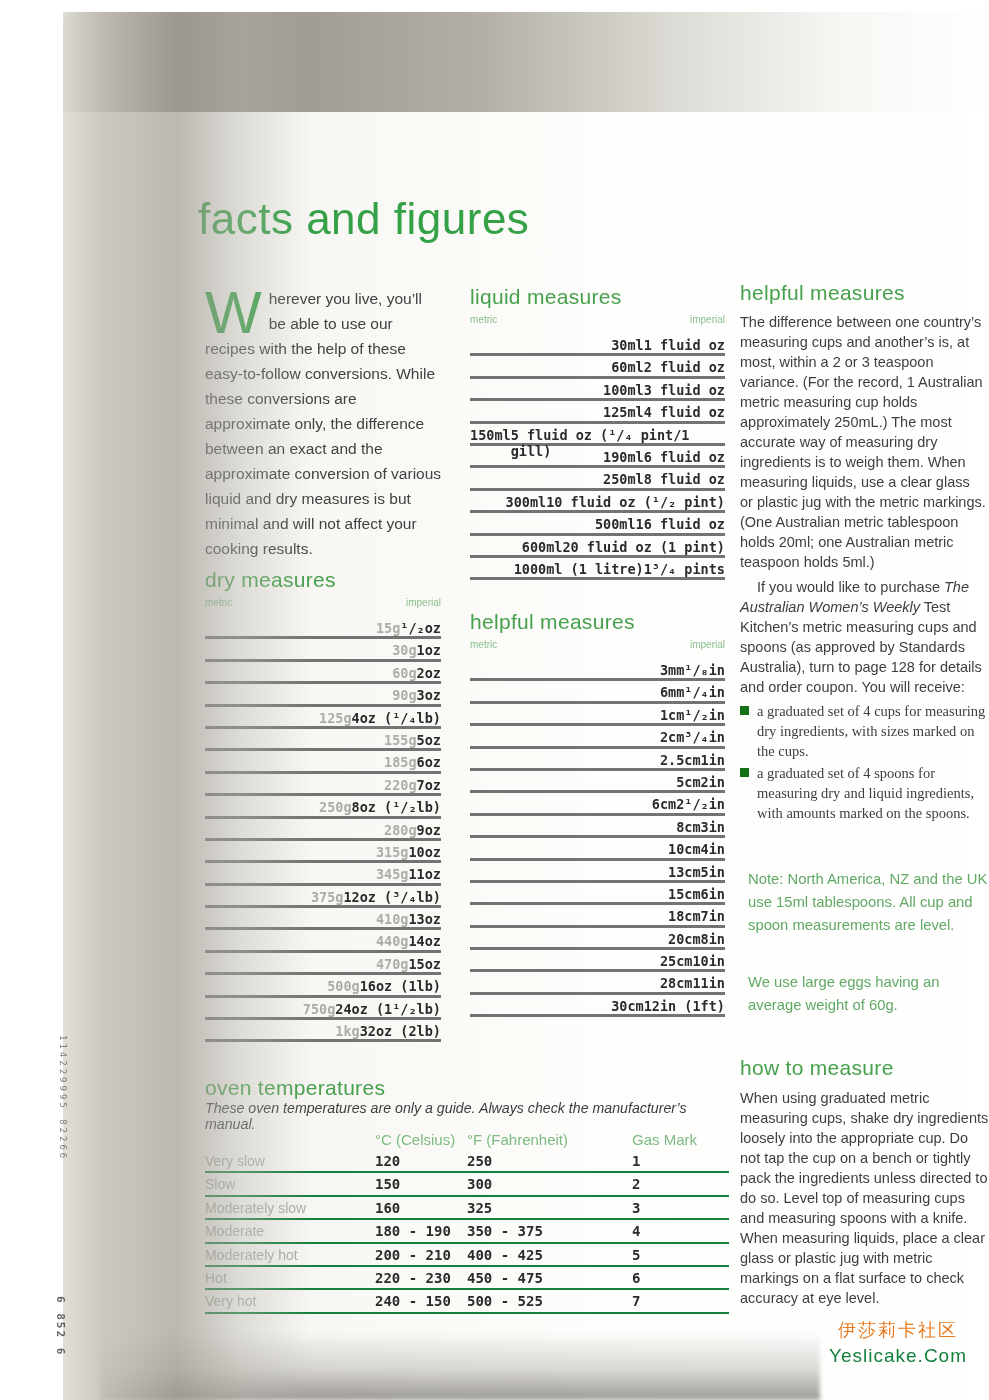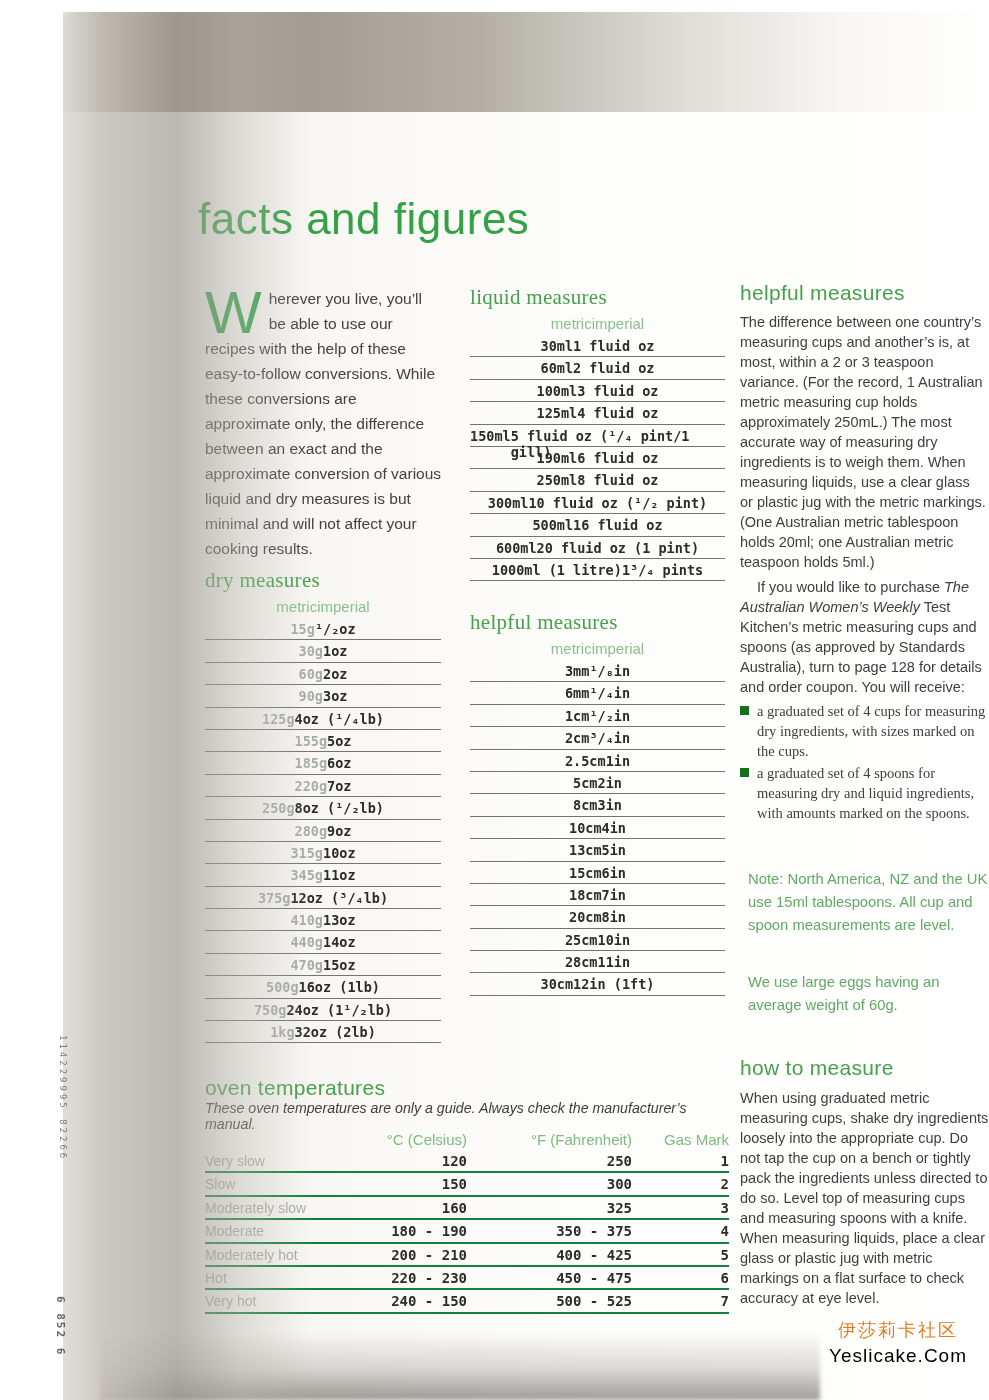--- a/index.html
+++ b/index.html
@@ -21,51 +21,51 @@
   
   .page-title{left:198px;top:194px;font-size:44px;color:#35a147;letter-spacing:.5px;}
   .sec-h{font-size:21px;color:#46a04c;letter-spacing:.3px;}
 
   
   .intro{left:205px;top:286px;width:238px;font-size:15.5px;line-height:25px;color:#414141;}
   .dropcap{float:left;font-size:60px;line-height:44px;color:#35a147;margin:5px 7px 0 0;}
 
   
   .mtable{width:255px;}
-  .mtable .sec-h{display:block;margin:0 0 5px 0;font-family:Liberation Serif, serif;}
-  .thead{display:flex;justify-content:center;font-size:15px;color:#8abf8d;height:20px;}
-  .trow{display:flex;justify-content:center;align-items:baseline;height:22.4px;box-sizing:border-box;
-        border-bottom:1px solid #737373;padding-top:3px;
+  .mtable .sec-h{display:block;margin:0 0 5px 0;}
+  .thead{display:flex;justify-content:space-between;font-size:10px;color:#8abf8d;height:20px;}
+  .trow{display:flex;justify-content:flex-end;align-items:baseline;height:22.4px;box-sizing:border-box;
+        border-bottom:3px solid #737373;padding-top:3px;
         font-family:"DejaVu Sans Mono","Liberation Mono",monospace;font-weight:700;font-size:13.5px;color:#2b2b2b;}
   .faded{color:#59645a;opacity:.5;filter:blur(.3px);}
 
   
   .oven{width:524px;}
   .oven-note{font-style:italic;font-size:14.2px;color:#3c3c3c;height:22px;}
   .oven-head{display:grid;grid-template-columns:170px 92px 165px 97px;font-size:15px;color:#7dbb80;height:26px;align-items:end;padding-bottom:2px;}
   .oven-row{display:grid;grid-template-columns:170px 92px 165px 97px;height:23.4px;box-sizing:border-box;
             border-bottom:2px solid #15803d;padding-top:3px;align-items:baseline;
             font-family:"DejaVu Sans Mono","Liberation Mono",monospace;font-weight:700;font-size:14px;color:#2b2b2b;}
   .oven-row .lbl{font-family:"Liberation Sans",sans-serif;font-weight:400;font-size:14px;}
-  .num{text-align:right;}
+  .num{}
 
   
   .rc{left:740px;width:246px;}
   .rc p{margin:0;font-size:14.5px;line-height:20px;color:#3e3e3e;}
   .p2{text-indent:17px;}
   .bullet-item{display:flex;margin-bottom:2px;font-family:Liberation Serif, serif;}
   .sq{flex:0 0 9px;width:9px;height:9px;background:#15701a;margin:5px 8px 0 0;}
   .bullet-text{font-size:14.5px;line-height:20px;color:#3e3e3e;}
   .gnote{color:#61a965;font-size:14.8px;line-height:23px;width:246px;margin-left:8px;}
   .howto-p{width:252px;font-size:14.8px;line-height:20.5px;}
 
   
   .wm{right:22px;top:1318px;text-align:center;z-index:10;}
   .wm-cn{font-size:18px;color:#e87a1e;letter-spacing:2px;}
-  .wm-en{font-size:19px;color:#000000;letter-spacing:1px;margin-top:3px;}
+  .wm-en{font-size:19px;color:#15803d;letter-spacing:1px;margin-top:3px;}
   .edge-marks{left:58px;top:1035px;writing-mode:vertical-rl;text-orientation:mixed;z-index:6;
       font-family:"DejaVu Sans Mono",monospace;font-size:9px;color:#4c4c4c;opacity:.7;letter-spacing:3px;}
   .spine-digits{left:54px;top:1296px;writing-mode:vertical-rl;text-orientation:mixed;z-index:6;
       font-family:"DejaVu Sans Mono",monospace;font-size:11px;font-weight:700;color:#3f3f3f;opacity:.8;letter-spacing:2px;}
 </style>
 </head>
 <body>
 
 <div id="canvas">
 
@@ -279,20 +279,24 @@
         <div class="trow">
           <span>2.5cm</span>
           <span>1in</span>
         </div>
 
         <div class="trow">
           <span>5cm</span>
           <span>2in</span>
         </div>
 
+        <div class="trow">
+          <span>6cm</span>
+          <span>2¹/₂in</span>
+        </div>
 
         <div class="trow">
           <span>8cm</span>
           <span>3in</span>
         </div>
 
         <div class="trow">
           <span>10cm</span>
           <span>4in</span>
         </div>

